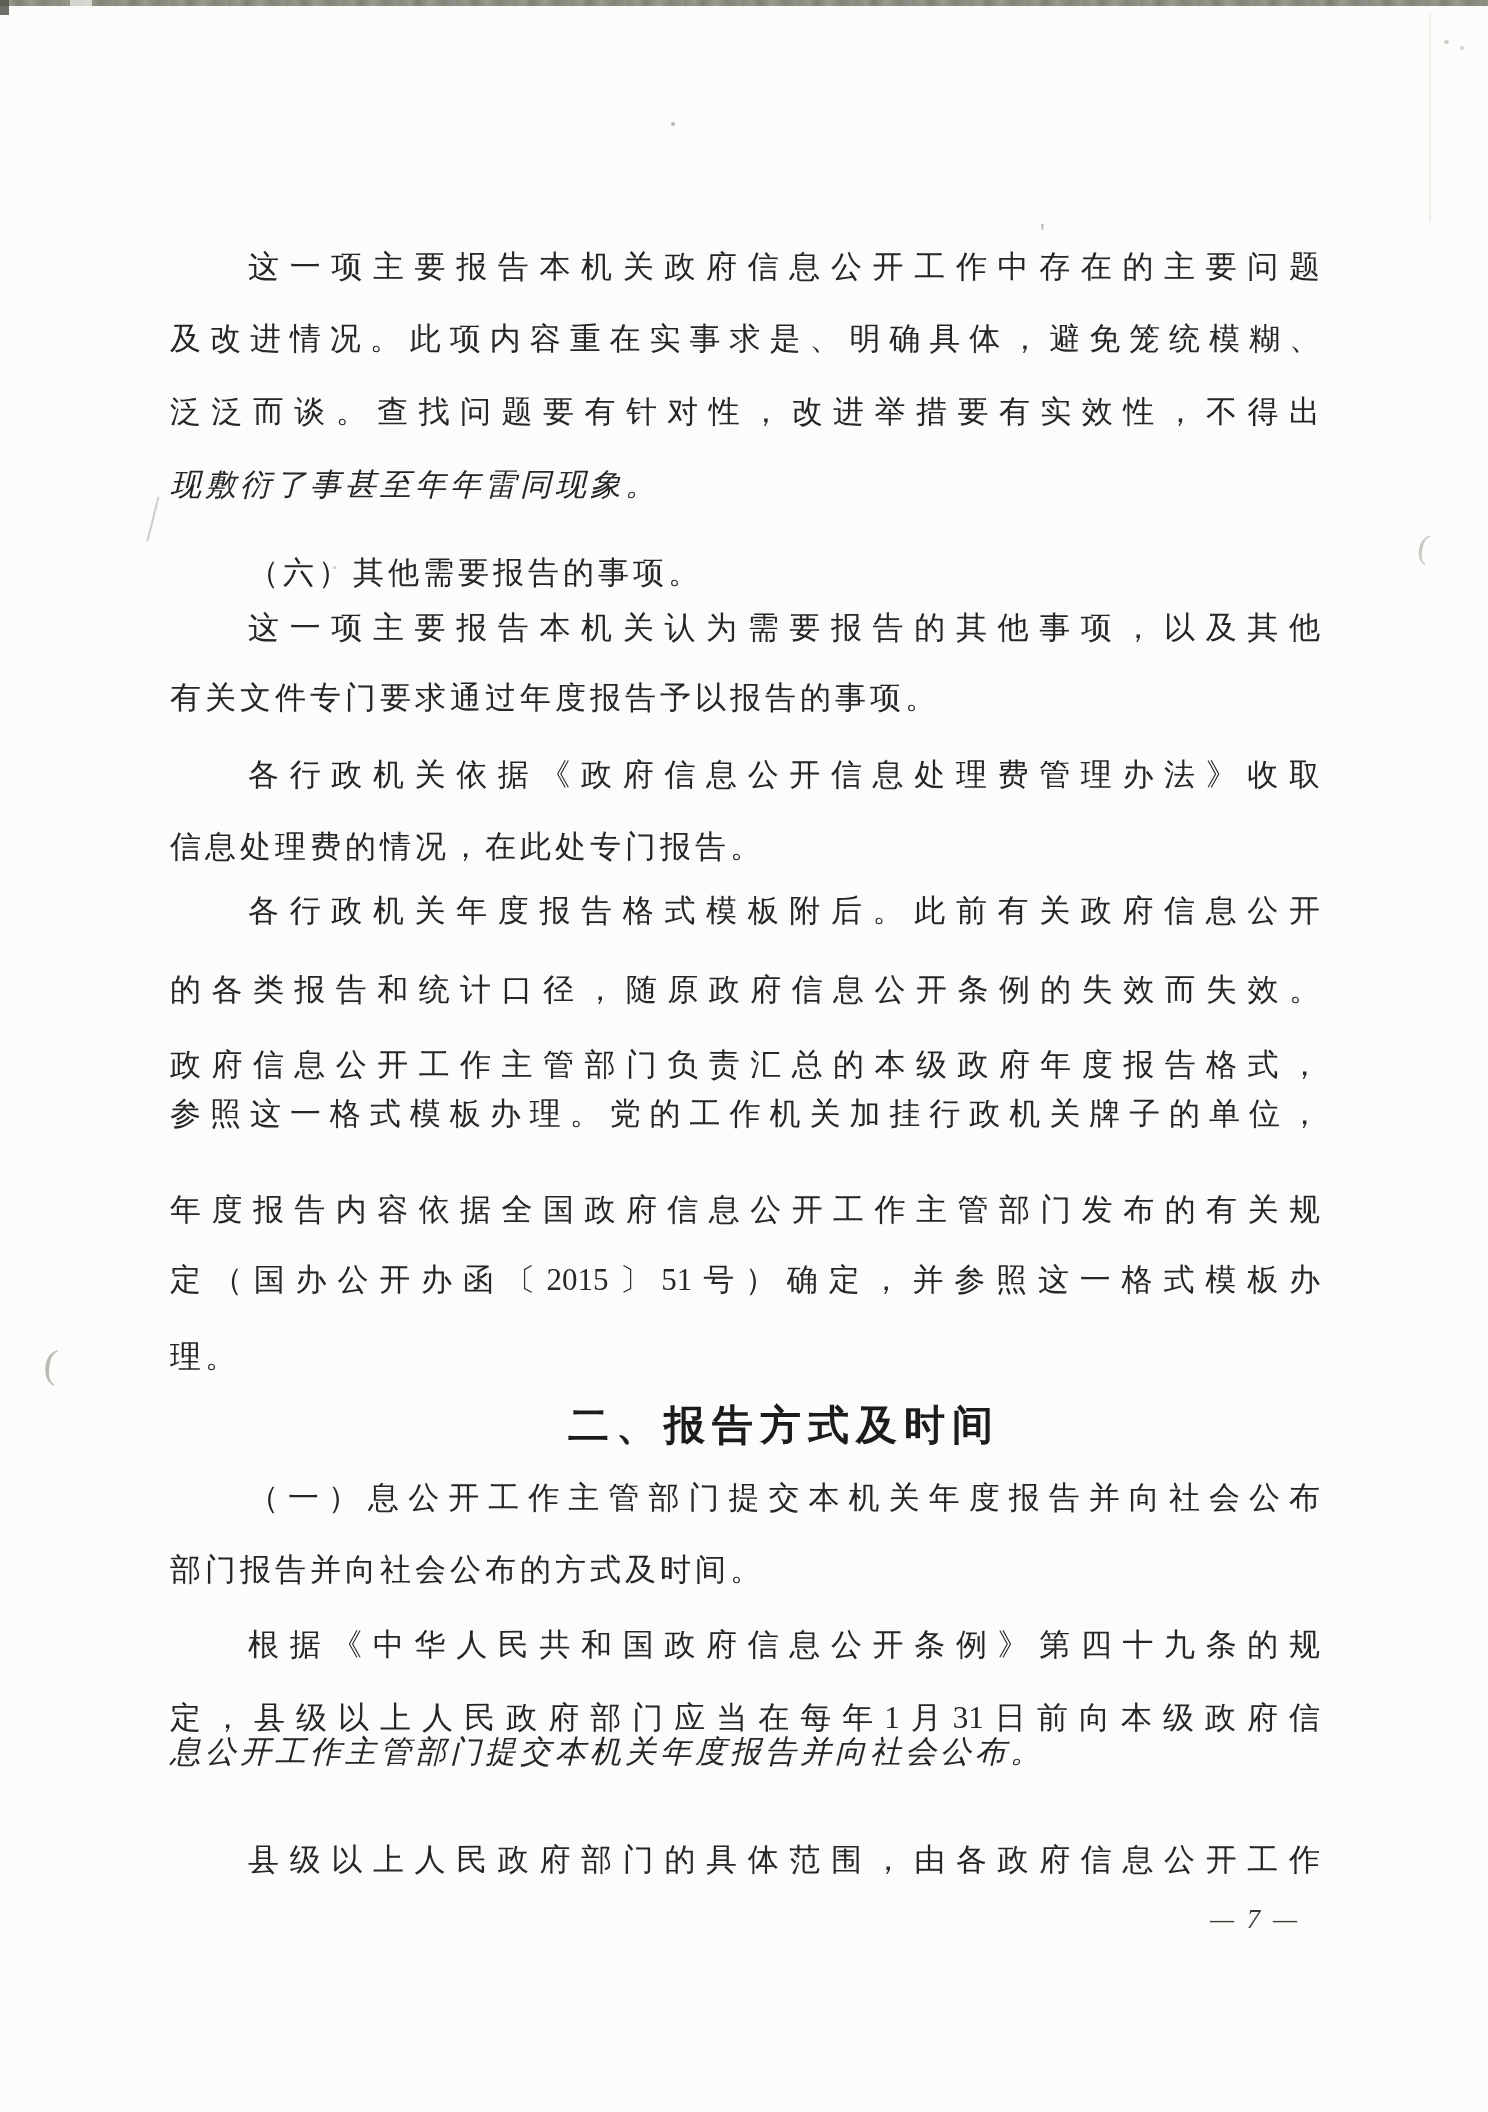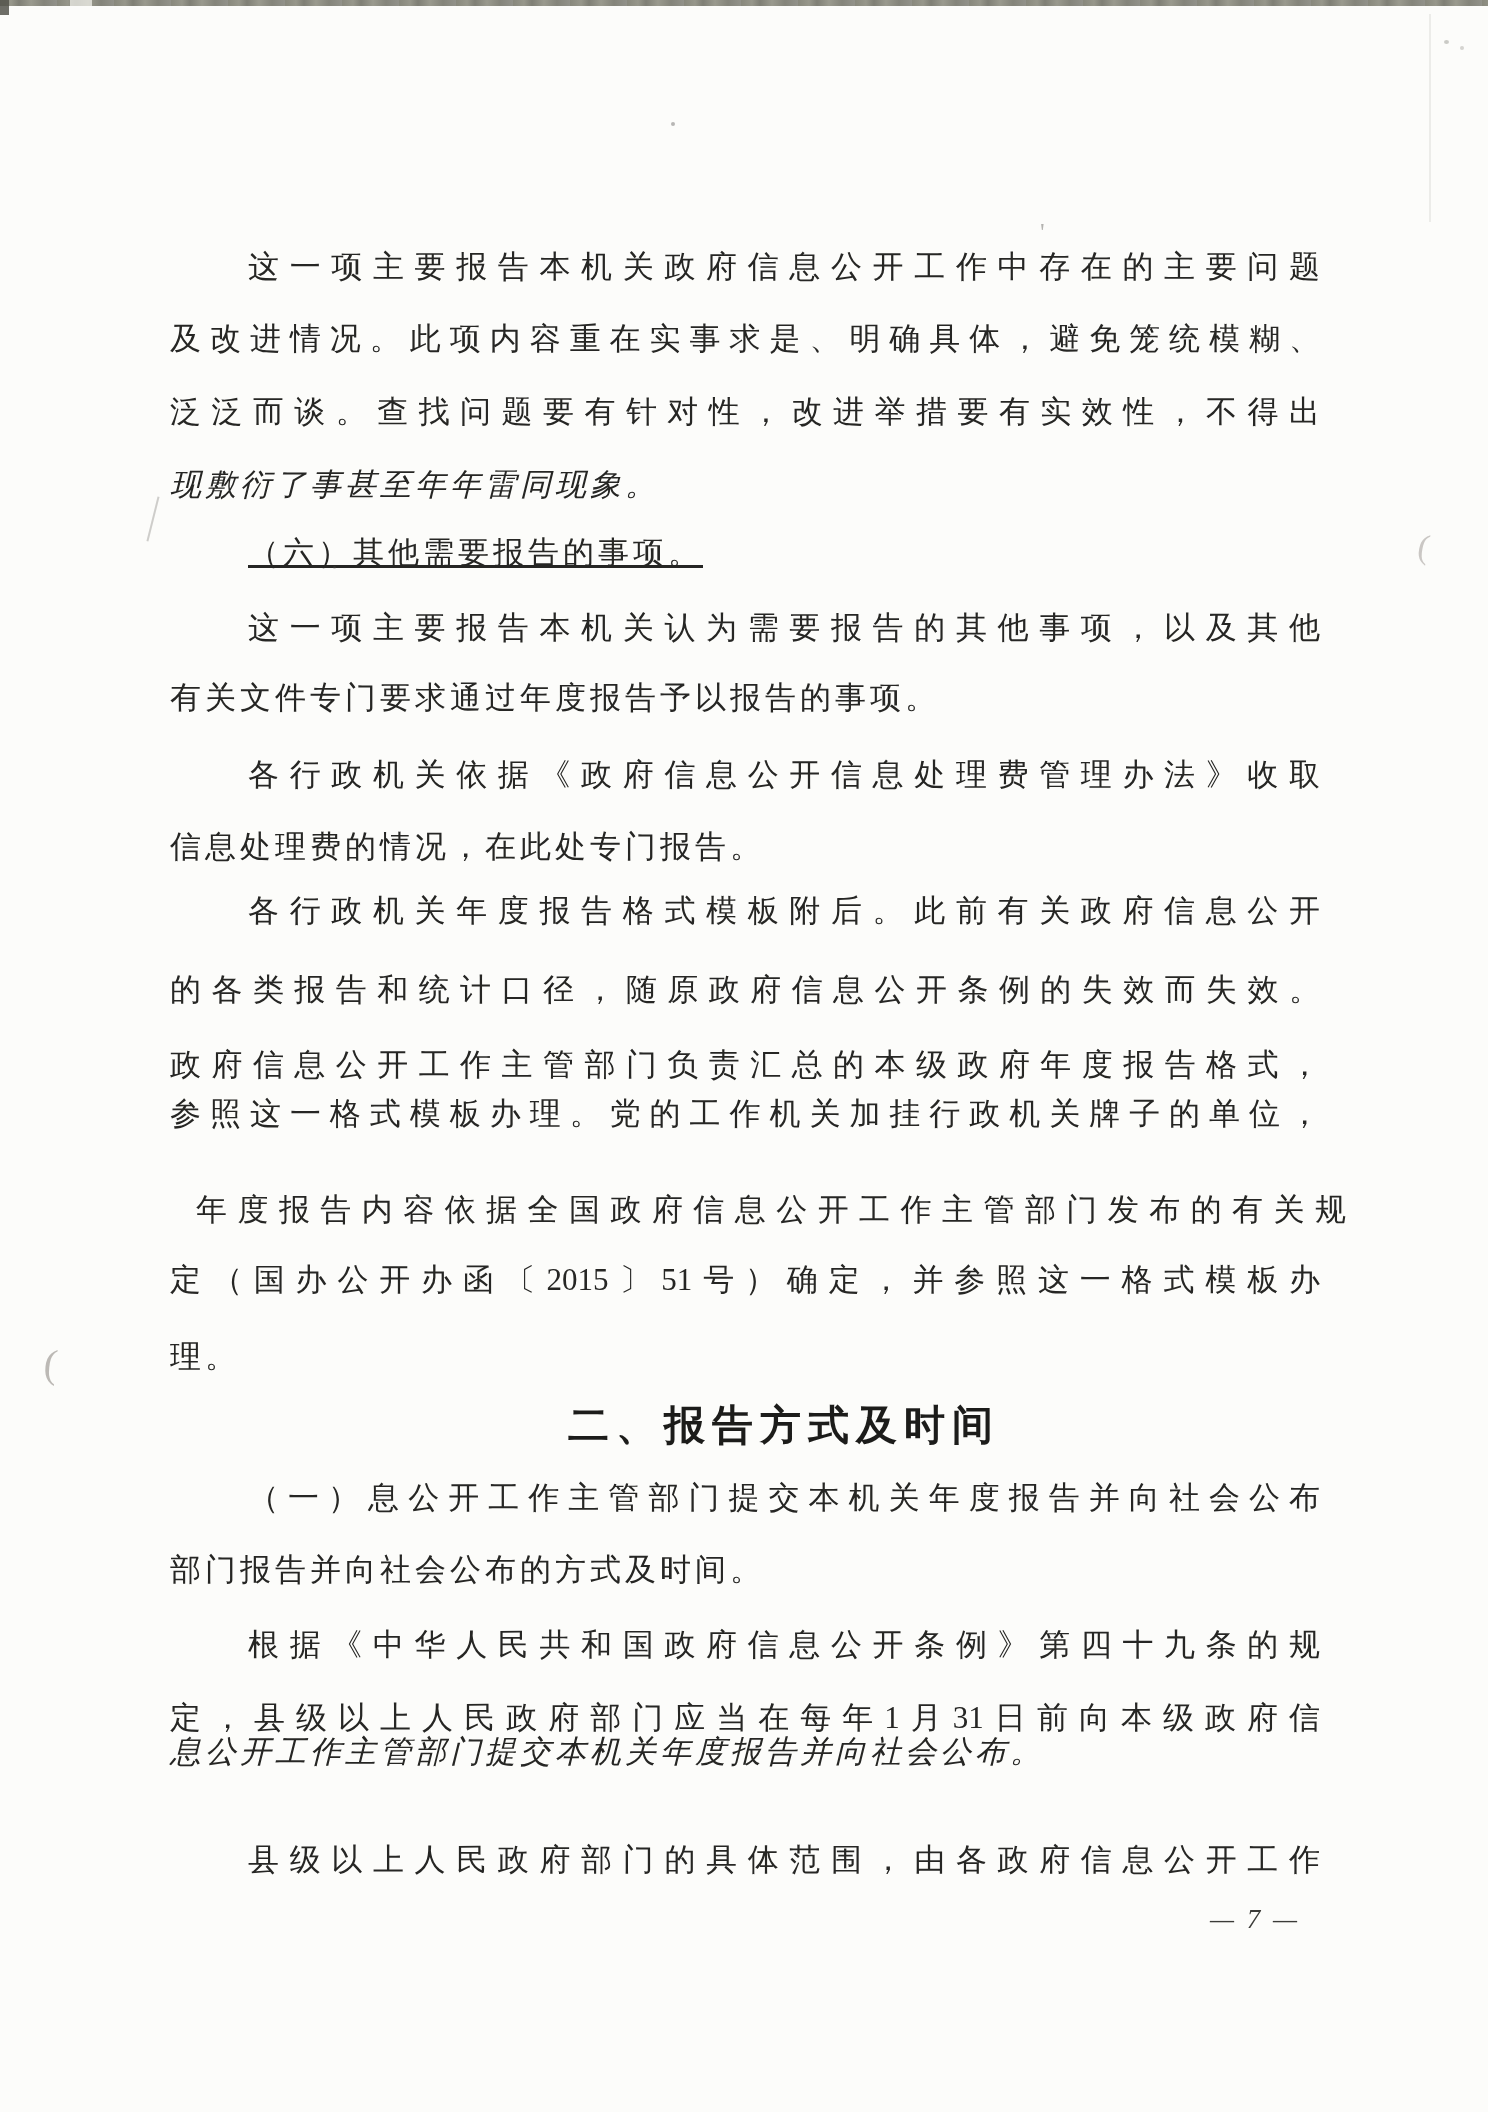--- a/index.html
+++ b/index.html
@@ -134,30 +134,30 @@
 
   <div class="scan-band"></div>
   <div class="scan-band-corner"></div>
   <div class="scan-band-gap"></div>
 
   <div>
       <div class="line justify indent" style="top: 231px;">这一项主要报告本机关政府信息公开工作中存在的主要问题</div>
       <div class="line justify" style="top: 303px;">及改进情况。此项内容重在实事求是、明确具体，避免笼统模糊、</div>
       <div class="line justify" style="top: 376px;">泛泛而谈。查找问题要有针对性，改进举措要有实效性，不得出</div>
       <div class="line" style="top: 449px; font-style: italic;">现敷衍了事甚至年年雷同现象。</div>
-      <div class="line indent" style="top: 517px; text-decoration: underline;">（六）其他需要报告的事项。</div>
+      <div class="line indent" style="top: 537px;">（六）其他需要报告的事项。</div>
       <div class="line justify indent" style="top: 592px;">这一项主要报告本机关认为需要报告的其他事项，以及其他</div>
       <div class="line" style="top: 662px;">有关文件专门要求通过年度报告予以报告的事项。</div>
       <div class="line justify indent" style="top: 739px;">各行政机关依据《政府信息公开信息处理费管理办法》收取</div>
       <div class="line" style="top: 811px;">信息处理费的情况，在此处专门报告。</div>
       <div class="line justify indent" style="top: 877px; font-family: Liberation Mono, monospace;">各行政机关年度报告格式模板附后。此前有关政府信息公开</div>
       <div class="line justify" style="top: 954px;">的各类报告和统计口径，随原政府信息公开条例的失效而失效。</div>
       <div class="line justify" style="top: 1029px;">政府信息公开工作主管部门负责汇总的本级政府年度报告格式，</div>
       <div class="line justify" style="top: 1078px;">参照这一格式模板办理。党的工作机关加挂行政机关牌子的单位，</div>
-      <div class="line justify" style="top: 1174px; margin-left: 26px;">年度报告内容依据全国政府信息公开工作主管部门发布的有关规</div>
+      <div class="line justify" style="top: 1174px;">年度报告内容依据全国政府信息公开工作主管部门发布的有关规</div>
       <div class="line justify" style="top: 1244px;">定（国办公开办函〔2015〕51号）确定，并参照这一格式模板办</div>
       <div class="line" style="top: 1321px;">理。</div>
       <div class="line indent bold" style="top: 1389px;">二、报告方式及时间</div>
       <div class="line justify indent" style="top: 1462px;">（一）息公开工作主管部门提交本机关年度报告并向社会公布</div>
       <div class="line" style="top: 1534px;">部门报告并向社会公布的方式及时间。</div>
       <div class="line justify indent" style="top: 1609px;">根据《中华人民共和国政府信息公开条例》第四十九条的规</div>
       <div class="line justify" style="top: 1682px;">定，县级以上人民政府部门应当在每年1月31日前向本级政府信</div>
       <div class="line" style="top: 1716px; font-style: italic;">息公开工作主管部门提交本机关年度报告并向社会公布。</div>
       <div class="line justify indent" style="top: 1824px;">县级以上人民政府部门的具体范围，由各政府信息公开工作</div>
     </div>

